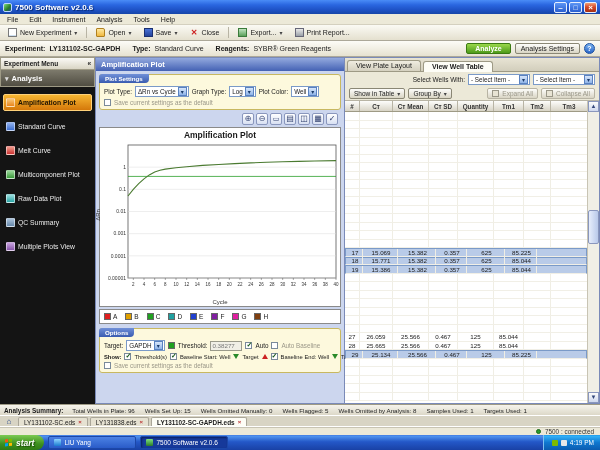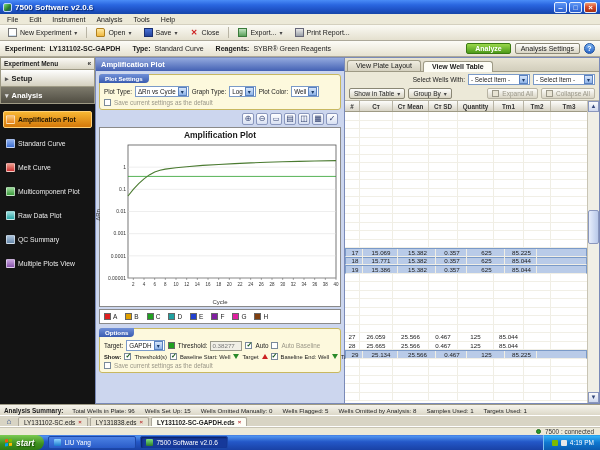--- a/index.html
+++ b/index.html
@@ -231,24 +231,20 @@
       <span class="btn-gray">Analysis Settings</span>
       <span class="help-btn"></span>
     </div>
 
     <div class="content">
 
       <div class="sidebar">
         <div class="sb-header">
           <span>Experiment Menu</span>
           <span class="coll"></span>
-        </div>
-        <div class="sb-btn">
-          <span class="chev"></span>
-          <span>Setup</span>
         </div>
         <div class="sb-btn active">
           <span class="chev"></span>
           <span>Analysis</span>
         </div>
         <div class="sb-items">
           <div class="sb-item selected">
             <span class="sb-ic ic-amp"></span>
             <span>Amplification Plot</span>
           </div>

